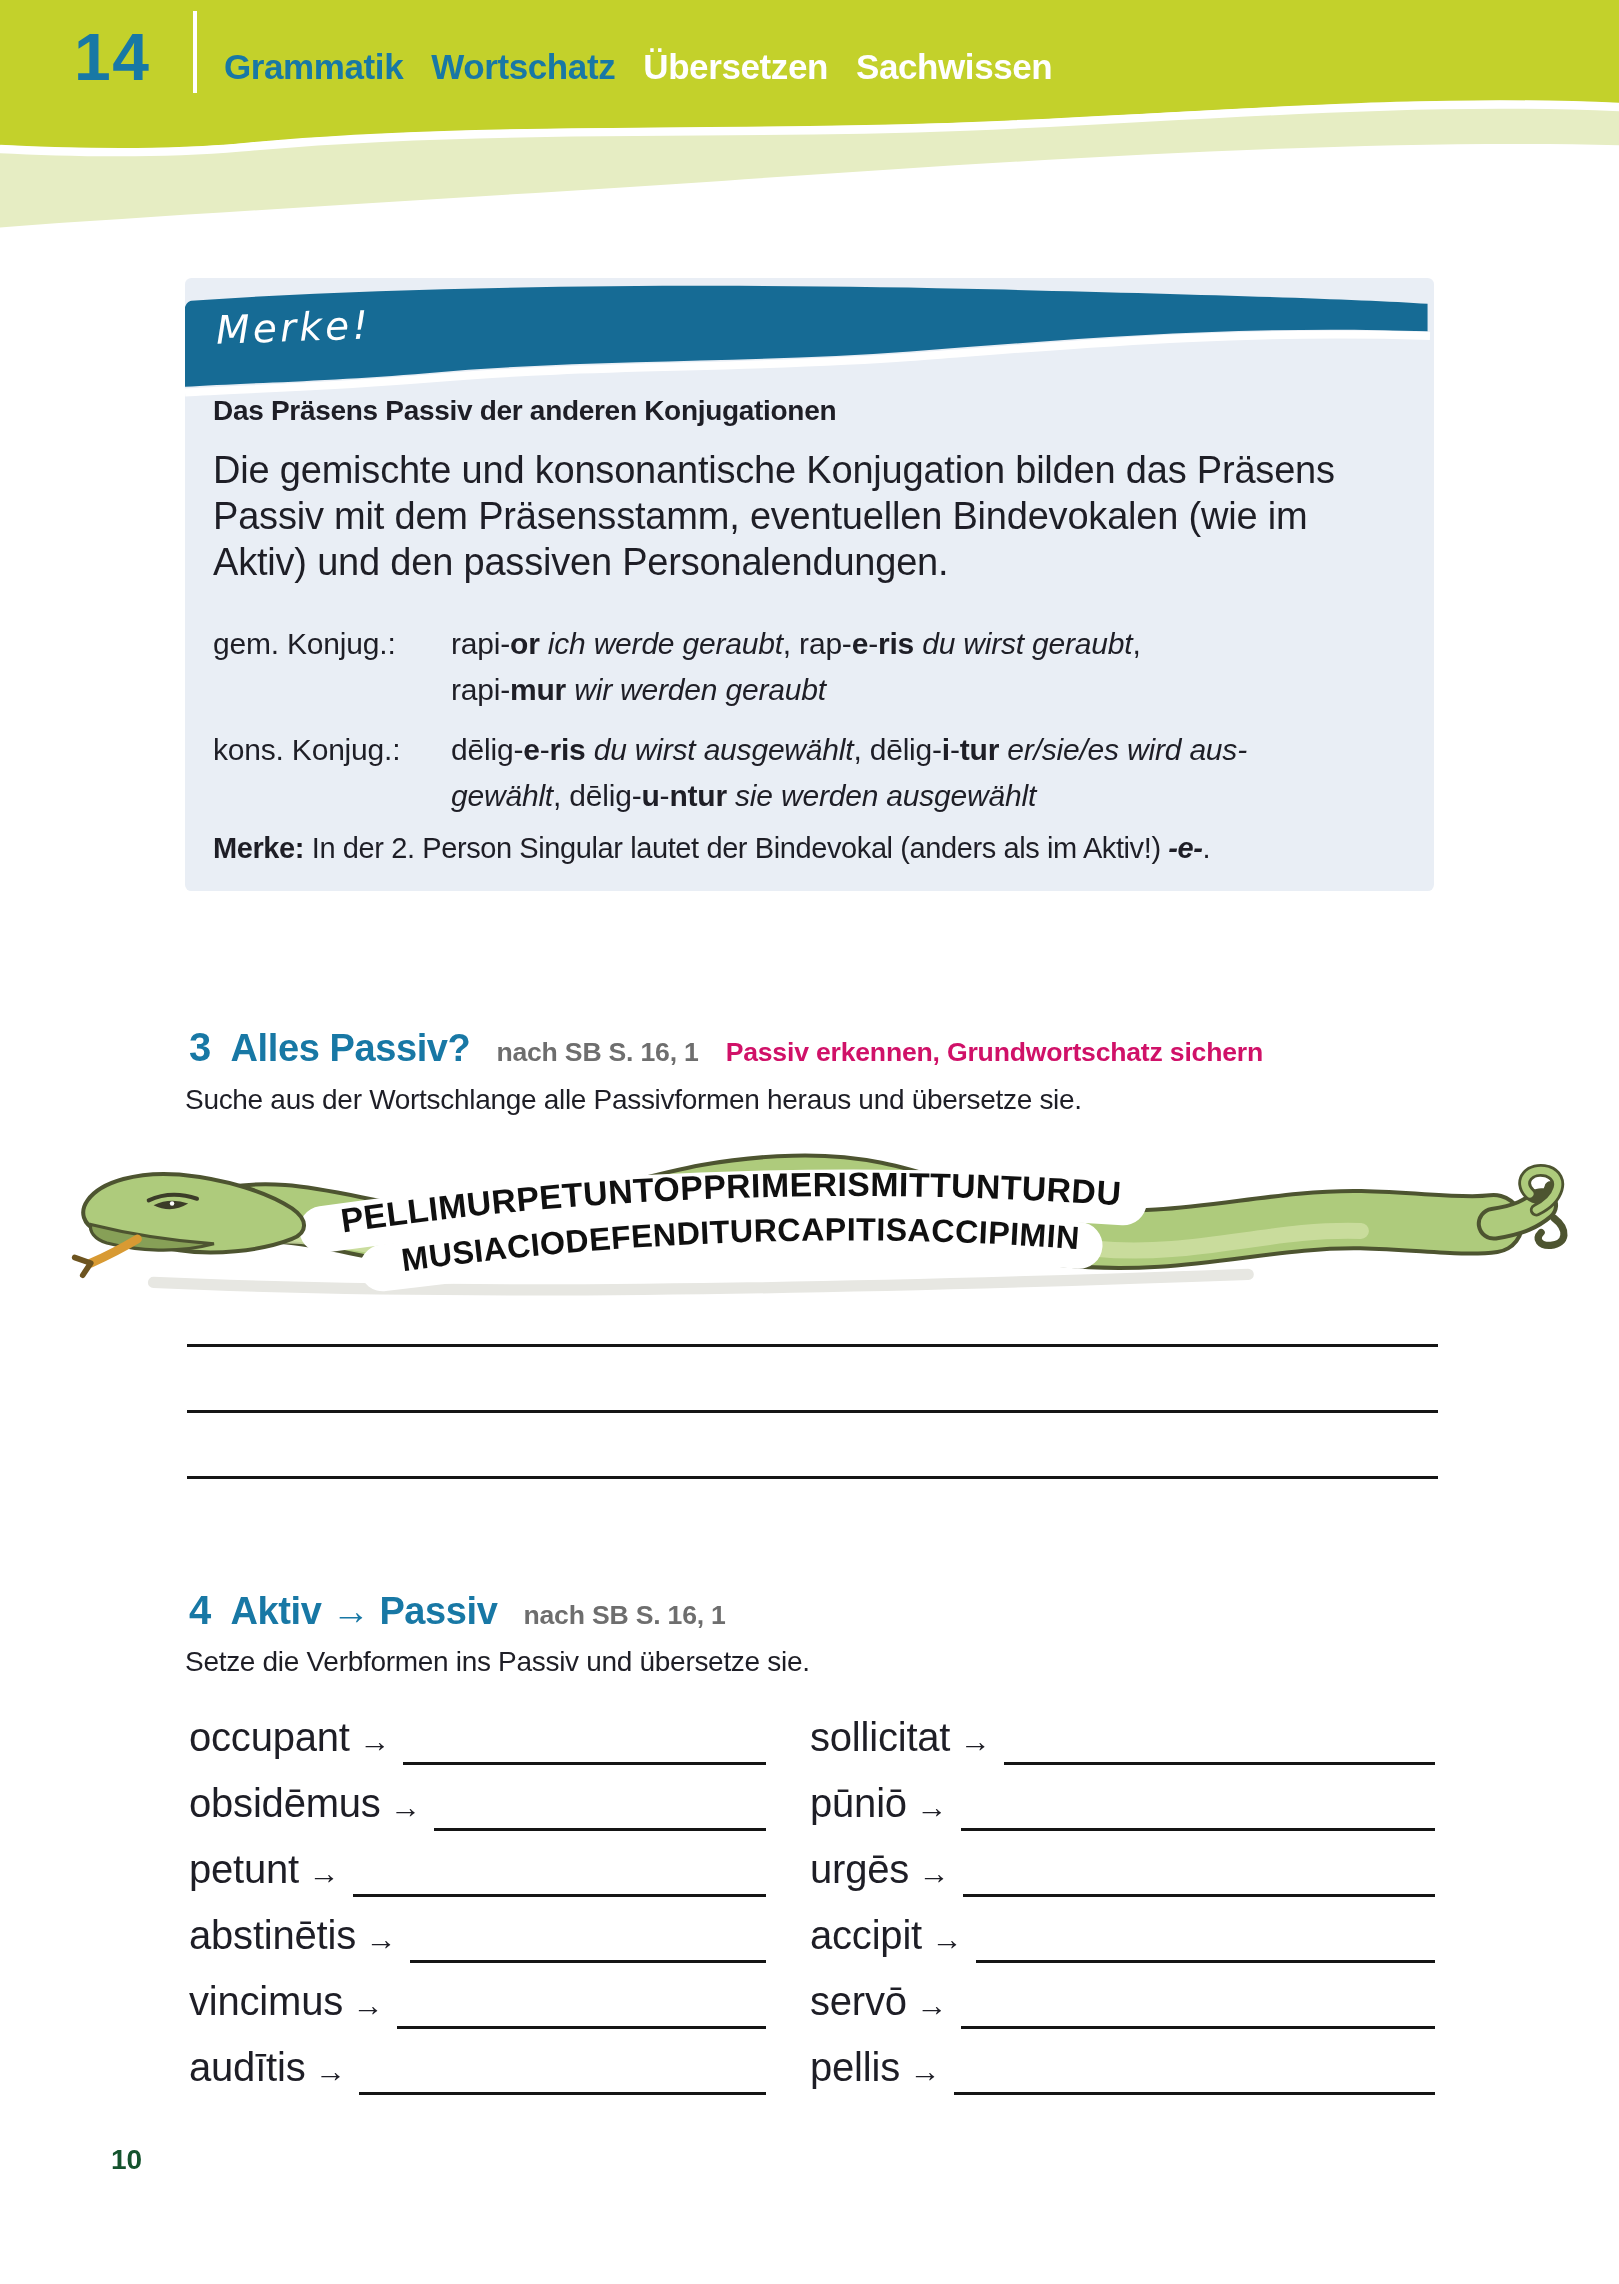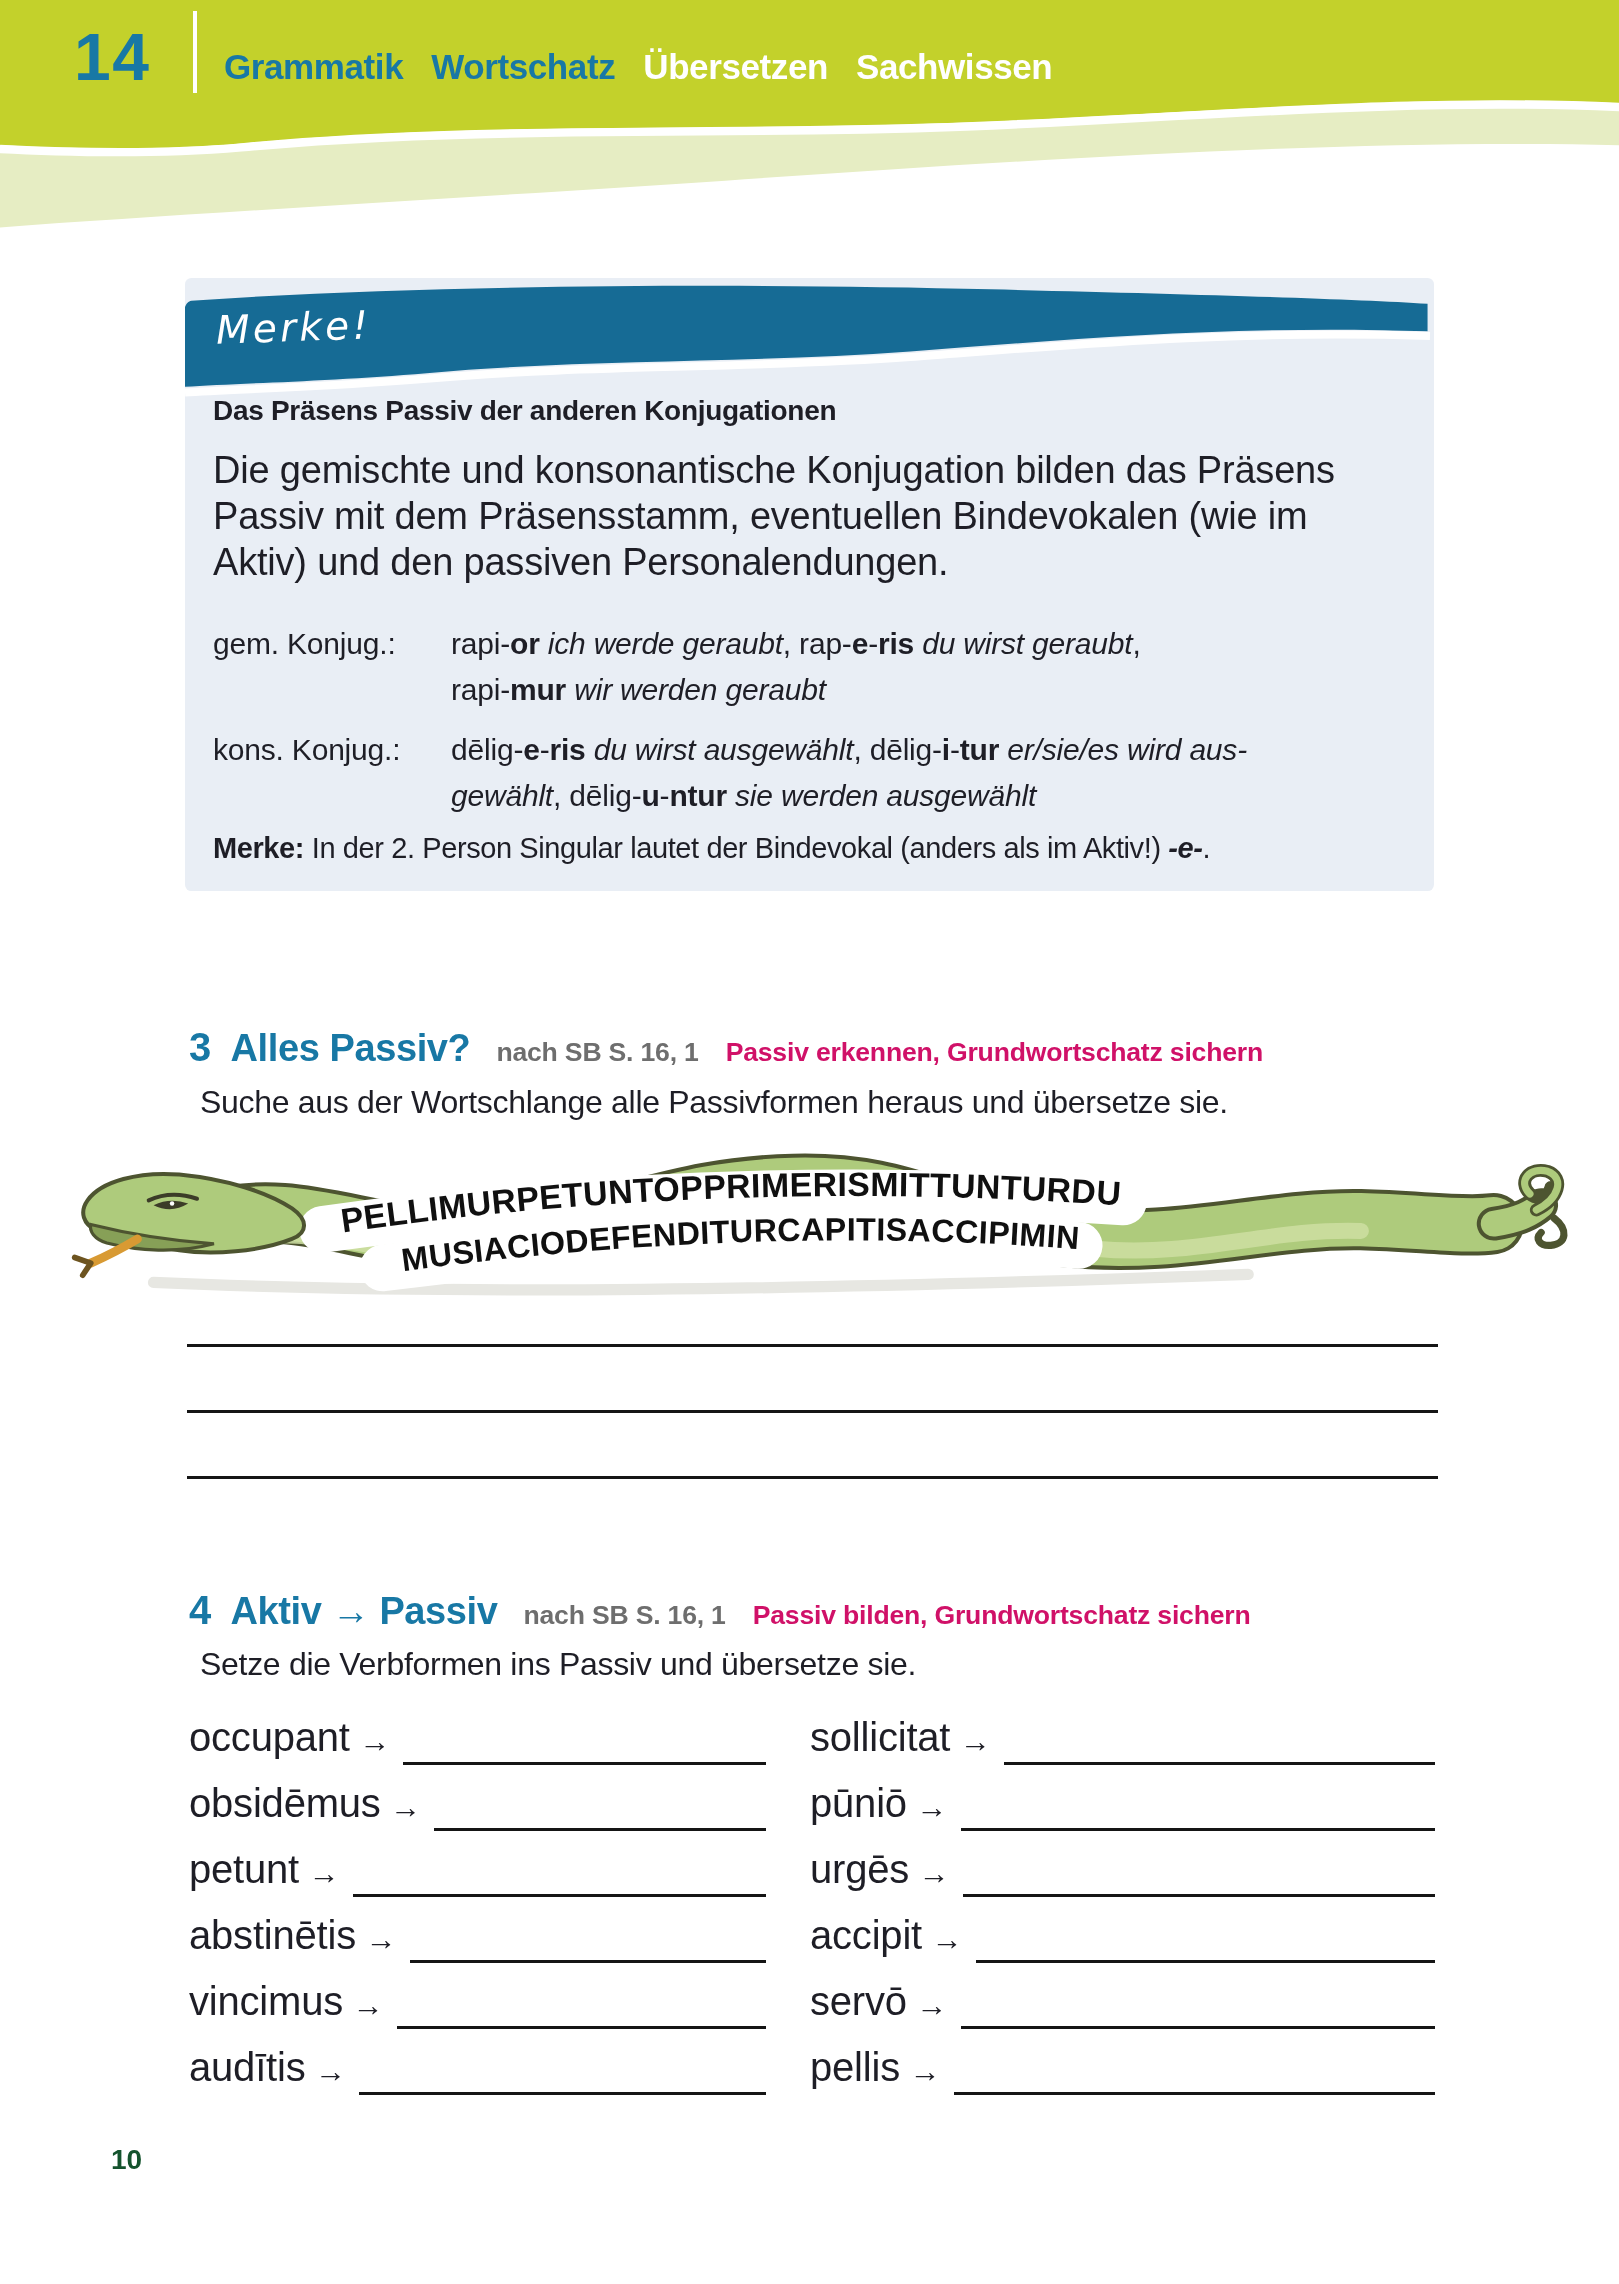--- a/index.html
+++ b/index.html
@@ -30,21 +30,21 @@
   .seg-i{font-style:italic;}
   .seg-bi{font-weight:bold;font-style:italic;}
   .seg-arr{font-weight:400;}
 
   
   .ex-header{position:absolute;display:flex;align-items:baseline;}
   .ex-number{font-size:40px;font-weight:bold;color:#1878a5;}
   .ex-title{font-size:38px;font-weight:bold;color:#1878a5;margin-left:19.3px;letter-spacing:-0.4px;}
   .ex-ref{font-size:26.6px;font-weight:bold;color:#6e6e6e;margin-left:26px;letter-spacing:-0.2px;}
   .ex-skill{font-size:26.6px;font-weight:bold;color:#d01168;margin-left:27px;letter-spacing:-0.2px;}
-  .instruction{position:absolute;font-size:32px;letter-spacing:-0.3px;margin-left:15px;}
+  .instruction{position:absolute;font-size:28px;letter-spacing:-0.3px;}
 
   
   .answer-lines{position:absolute;left:187px;top:1344px;width:1251px;}
   .answer-line{width:1251px;height:0;border-top:3.2px solid #151515;margin-bottom:63px;}
   .snake-text{font-family:"Liberation Sans",sans-serif;font-weight:bold;fill:#101010;}
 
   
   .ex4-grid{position:absolute;left:189px;top:1702px;width:1245px;display:grid;grid-template-columns:577px 625px;column-gap:44px;}
   .fill-row{height:66px;display:flex;align-items:flex-end;}
   .fill-label{font-size:40px;letter-spacing:-0.2px;margin-bottom:8px;white-space:nowrap;}
@@ -153,21 +153,20 @@
   <div class="answer-lines">
     <div class="answer-line"></div>
     <div class="answer-line"></div>
     <div class="answer-line"></div>
   </div>
 
   <div class="ex-header" style="left:189px;top:1588px;">
     <span class="ex-number">4</span>
     <span class="ex-title"><span class="seg-b">Aktiv </span><span class="seg-arr">→</span><span class="seg-b"> Passiv</span></span>
     <span class="ex-ref">nach SB S. 16, 1</span>
-    <span class="ex-skill">Passiv bilden, Grundwortschatz sichern</span>
   </div>
   <div class="instruction" style="left:185px;top:1646px;">Setze die Verbformen ins Passiv und übersetze sie.</div>
 
   <div class="ex4-grid">
 
     <div>
       <div class="fill-row">
         <span class="fill-label">occupant</span>
         <span class="fill-arrow">→</span>
         <div class="fill-blank"></div>

